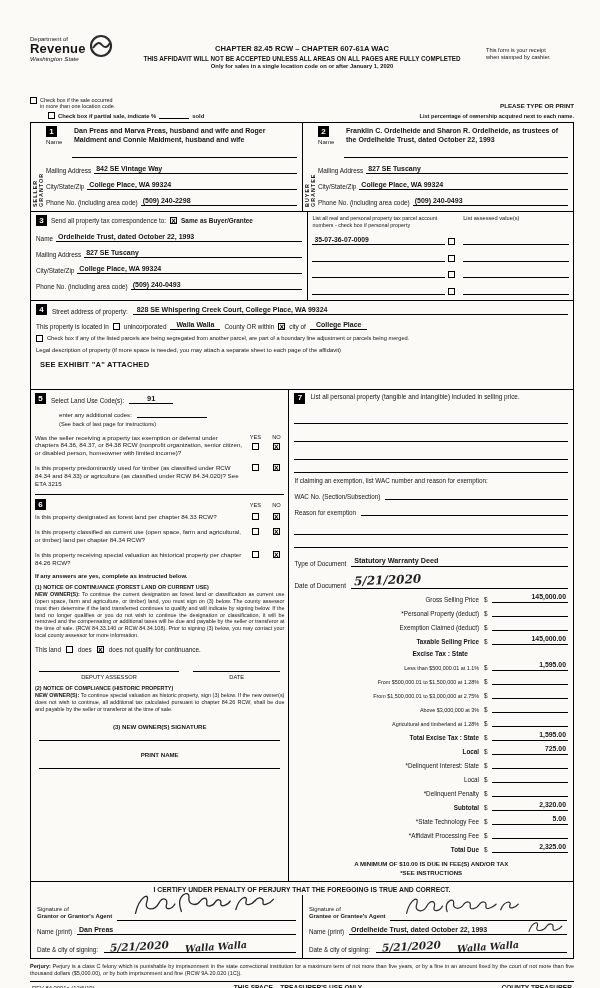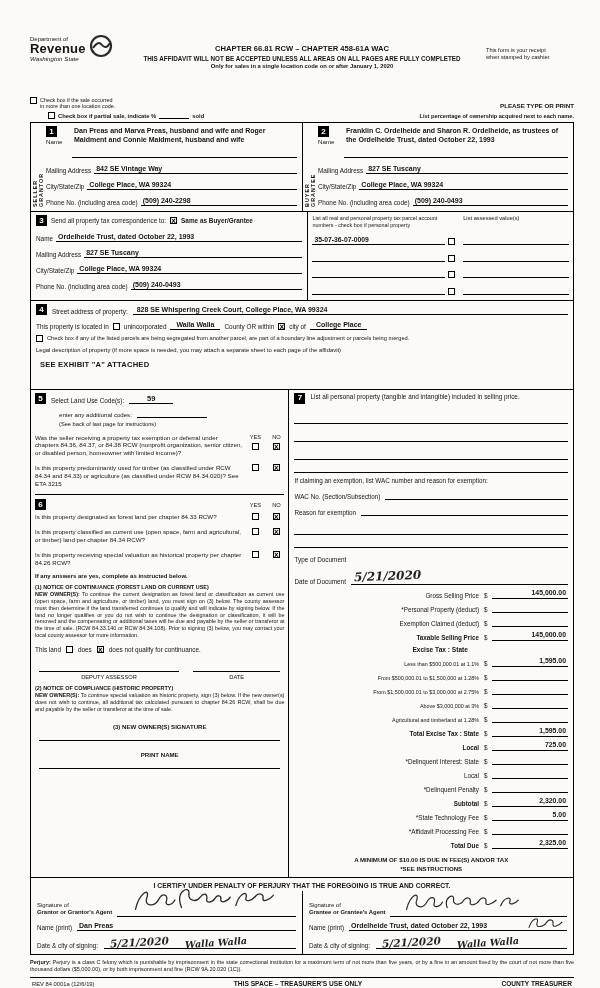--- a/index.html
+++ b/index.html
@@ -141,21 +141,21 @@
         <div class="lt3">Washington State</div>
       </div>
       <span>
         <svg width="24" height="24" viewBox="0 0 24 24">
             <circle cx="12" cy="12" r="10" fill="none" stroke="#2b2b2b" stroke-width="2.2"></circle>
             <path d="M4 14 Q9 6 13 11 T21 9" fill="none" stroke="#2b2b2b" stroke-width="2"></path>
           </svg>
       </span>
     </div>
     <div class="tblock">
-      <div class="t2">CHAPTER 66.81 RCW – CHAPTER 458-61A WAC</div>
+      <div class="t2">CHAPTER 82.45 RCW – CHAPTER 607-61A WAC</div>
       <div class="t3">THIS AFFIDAVIT WILL NOT BE ACCEPTED UNLESS ALL AREAS ON ALL PAGES ARE FULLY COMPLETED</div>
       <div class="t4">Only for sales in a single location code on or after January 1, 2020</div>
     </div>
     <div class="receipt">
       <span>This form is your receipt</span><br>
       <span>when stamped by cashier.</span>
     </div>
   </div>
 
   <div class="pre">
@@ -321,21 +321,21 @@
         <div class="exh">SEE EXHIBIT "A" ATTACHED</div>
       </div>
     </div>
 
     <div class="fr">
 
       <div class="l56">
         <div class="s5top">
           <span class="sb">5</span>
           <span>Select Land Use Code(s):</span>
-          <span class="code">59</span>
+          <span class="code">91</span>
         </div>
         <div class="addrow">
           <span>enter any additional codes:</span>
           <span class="blank" style="width:70px;"></span>
         </div>
         <div class="see">(See back of last page for instructions)</div>
 
         <div class="qrow">
           <div class="qt">Was the seller receiving a property tax exemption or deferral under chapters 84.36, 84.37, or 84.38 RCW (nonprofit organization, senior citizen, or disabled person, homeowner with limited income)?</div>
           <div class="qc">
@@ -449,20 +449,21 @@
           <div class="wrow">
             <span>Reason for exemption</span>
             <span class="val"></span>
           </div>
           <div class="blankln" style="margin-top:7px;margin-bottom:6px;"></div>
         </div>
 
         <div class="sep">
           <div class="docrow">
             <span>Type of Document</span>
+            <span class="val">Statutory Warranty Deed</span>
           </div>
           <div class="docrow">
             <span>Date of Document</span>
             <span class="val" style="font-weight:normal;"><span class="hand hbig">5/21/2020</span></span>
           </div>
 
           <div class="mrow">
               <span class="ml">Gross Selling Price</span>
               <span class="mc">$</span>
               <span class="ma">145,000.00</span>

